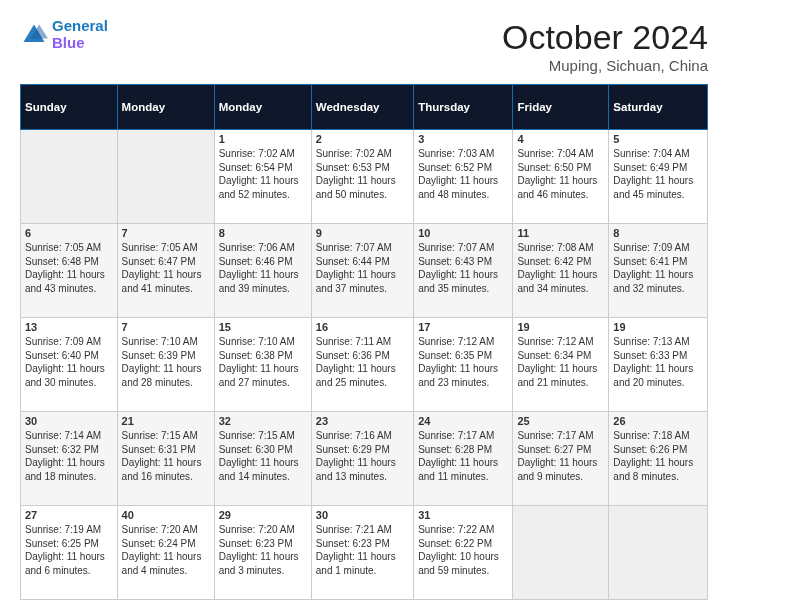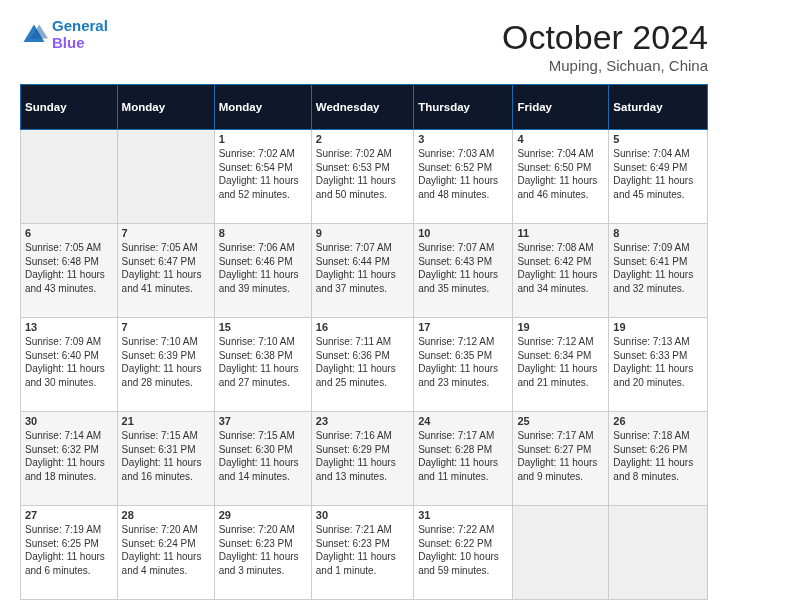--- a/index.html
+++ b/index.html
@@ -225,21 +225,21 @@
         <tr>
           <td>
             <span class="day-num">30</span>
             <div class="day-info">Sunrise: 7:14 AM<br>Sunset: 6:32 PM<br>Daylight: 11 hours and 18 minutes.</div>
           </td>
           <td>
             <span class="day-num">21</span>
             <div class="day-info">Sunrise: 7:15 AM<br>Sunset: 6:31 PM<br>Daylight: 11 hours and 16 minutes.</div>
           </td>
           <td>
-            <span class="day-num">37</span>
+            <span class="day-num">32</span>
             <div class="day-info">Sunrise: 7:15 AM<br>Sunset: 6:30 PM<br>Daylight: 11 hours and 14 minutes.</div>
           </td>
           <td>
             <span class="day-num">23</span>
             <div class="day-info">Sunrise: 7:16 AM<br>Sunset: 6:29 PM<br>Daylight: 11 hours and 13 minutes.</div>
           </td>
           <td>
             <span class="day-num">24</span>
             <div class="day-info">Sunrise: 7:17 AM<br>Sunset: 6:28 PM<br>Daylight: 11 hours and 11 minutes.</div>
           </td>
@@ -251,21 +251,21 @@
             <span class="day-num">26</span>
             <div class="day-info">Sunrise: 7:18 AM<br>Sunset: 6:26 PM<br>Daylight: 11 hours and 8 minutes.</div>
           </td>
         </tr>
         <tr>
           <td>
             <span class="day-num">27</span>
             <div class="day-info">Sunrise: 7:19 AM<br>Sunset: 6:25 PM<br>Daylight: 11 hours and 6 minutes.</div>
           </td>
           <td>
-            <span class="day-num">28</span>
+            <span class="day-num">40</span>
             <div class="day-info">Sunrise: 7:20 AM<br>Sunset: 6:24 PM<br>Daylight: 11 hours and 4 minutes.</div>
           </td>
           <td>
             <span class="day-num">29</span>
             <div class="day-info">Sunrise: 7:20 AM<br>Sunset: 6:23 PM<br>Daylight: 11 hours and 3 minutes.</div>
           </td>
           <td>
             <span class="day-num">30</span>
             <div class="day-info">Sunrise: 7:21 AM<br>Sunset: 6:23 PM<br>Daylight: 11 hours and 1 minute.</div>
           </td>

